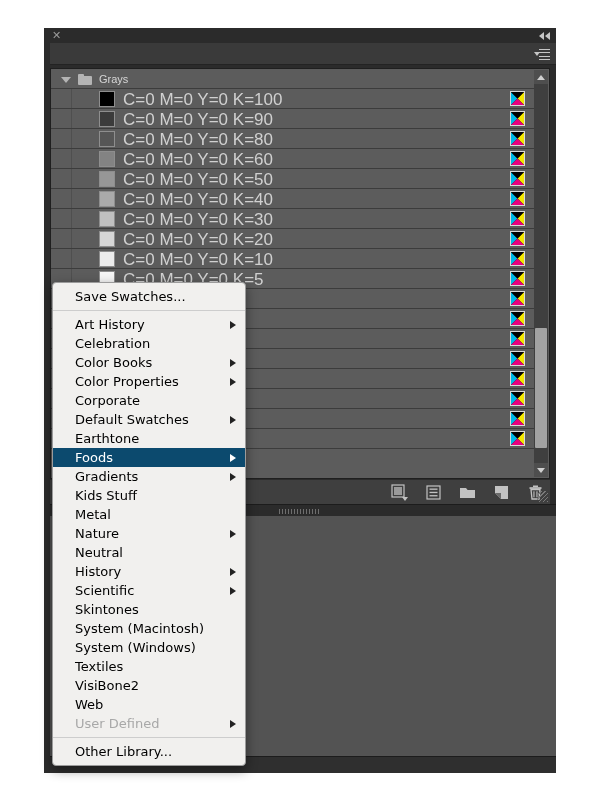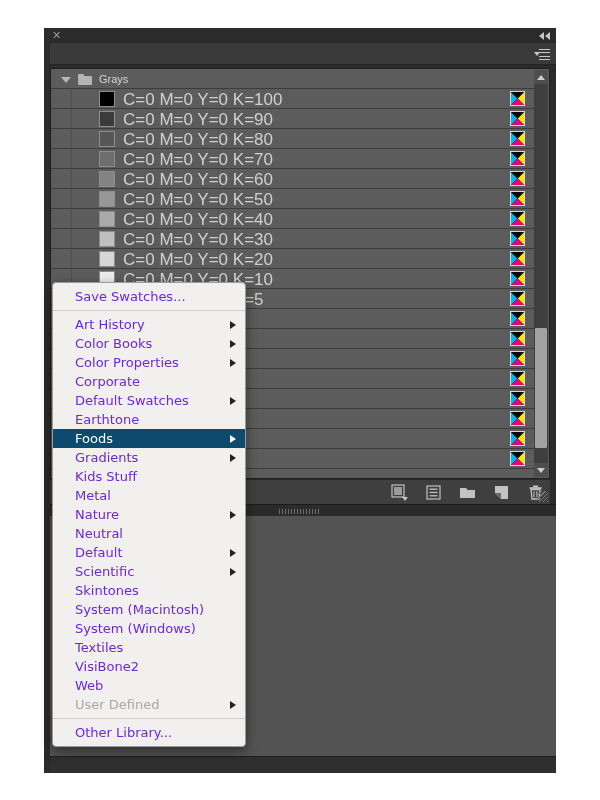--- a/index.html
+++ b/index.html
@@ -313,21 +313,21 @@
     box-sizing: border-box;
     font-family: "DejaVu Sans", sans-serif;
   }
   .menu-item {
     position: relative;
     height: 19px;
     line-height: 19px;
     padding-left: 22px;
     padding-right: 20px;
     font-size: 13px;
-    color: #6d28d9;
+    color: #000000;
     white-space: nowrap;
   }
   .menu-item.selected {
     background: #2060df;
     color: #ffffff;
   }
   .menu-item.disabled { color: #a8a8a8; }
   .menu-item .sub-arrow {
     position: absolute;
     right: 9px; top: 6px;
@@ -406,34 +406,20 @@
                 <polygon points="1,1 7.5,7.5 1,14" fill="#00b7e6"></polygon>
                 <polygon points="14,1 14,14 7.5,7.5" fill="#f2e600"></polygon>
                 <polygon points="1,14 7.5,7.5 14,14" fill="#e6007e"></polygon>
                 <polygon points="1,1 7.5,7.5 14,1" fill="#000"></polygon>
               </svg></span>
           </div>
           <div class="swatch-row">
             <span class="row-indent-line"></span>
             <span class="chip" style="background: rgb(86, 86, 86);"></span>
             <span class="sname">C=0 M=0 Y=0 K=80</span>
-            <span class="cmyk"><svg width="15" height="15" viewBox="0 0 15 15">
-                <rect x="0" y="0" width="15" height="15" fill="#d9d9d9"></rect>
-                <rect x="1" y="1" width="13" height="13" fill="#000"></rect>
-                <polygon points="1,1 14,1 7.5,7.5" fill="#000"></polygon>
-                <polygon points="1,1 7.5,7.5 1,14" fill="#00b7e6"></polygon>
-                <polygon points="14,1 14,14 7.5,7.5" fill="#f2e600"></polygon>
-                <polygon points="1,14 7.5,7.5 14,14" fill="#e6007e"></polygon>
-                <polygon points="1,1 7.5,7.5 14,1" fill="#000"></polygon>
-              </svg></span>
-          </div>
-          <div class="swatch-row">
-            <span class="row-indent-line"></span>
-            <span class="chip" style="background: rgb(110, 110, 110);"></span>
-            <span class="sname">C=0 M=0 Y=0 K=70</span>
             <span class="cmyk"><svg width="15" height="15" viewBox="0 0 15 15">
                 <rect x="0" y="0" width="15" height="15" fill="#d9d9d9"></rect>
                 <rect x="1" y="1" width="13" height="13" fill="#000"></rect>
                 <polygon points="1,1 14,1 7.5,7.5" fill="#000"></polygon>
                 <polygon points="1,1 7.5,7.5 1,14" fill="#00b7e6"></polygon>
                 <polygon points="14,1 14,14 7.5,7.5" fill="#f2e600"></polygon>
                 <polygon points="1,14 7.5,7.5 14,14" fill="#e6007e"></polygon>
                 <polygon points="1,1 7.5,7.5 14,1" fill="#000"></polygon>
               </svg></span>
           </div>
@@ -690,32 +676,33 @@
     <div class="panel-left-edge"></div>
   </div>
 
   <div class="menu">
     <div class="menu-item">
       <span>Save Swatches...</span>
     </div>
     <div class="menu-sep"></div>
     <div id="menu-items">
         <div class="menu-item"><span>Art History</span><span class="sub-arrow"></span></div>
+        <div class="menu-item"><span>Celebration</span></div>
         <div class="menu-item"><span>Color Books</span><span class="sub-arrow"></span></div>
         <div class="menu-item"><span>Color Properties</span><span class="sub-arrow"></span></div>
         <div class="menu-item"><span>Corporate</span></div>
         <div class="menu-item"><span>Default Swatches</span><span class="sub-arrow"></span></div>
         <div class="menu-item"><span>Earthtone</span></div>
         <div class="menu-item selected" style="background: #0c4a6e;"><span>Foods</span><span class="sub-arrow"></span></div>
         <div class="menu-item"><span>Gradients</span><span class="sub-arrow"></span></div>
         <div class="menu-item"><span>Kids Stuff</span></div>
         <div class="menu-item"><span>Metal</span></div>
         <div class="menu-item"><span>Nature</span><span class="sub-arrow"></span></div>
         <div class="menu-item"><span>Neutral</span></div>
-        <div class="menu-item"><span>Default</span><span class="sub-arrow"></span></div>
+        <div class="menu-item"><span>History</span><span class="sub-arrow"></span></div>
         <div class="menu-item"><span>Scientific</span><span class="sub-arrow"></span></div>
         <div class="menu-item"><span>Skintones</span></div>
         <div class="menu-item"><span>System (Macintosh)</span></div>
         <div class="menu-item"><span>System (Windows)</span></div>
         <div class="menu-item"><span>Textiles</span></div>
         <div class="menu-item"><span>VisiBone2</span></div>
         <div class="menu-item"><span>Web</span></div>
         <div class="menu-item disabled"><span>User Defined</span><span class="sub-arrow"></span></div>
       </div>
     <div class="menu-sep"></div>

